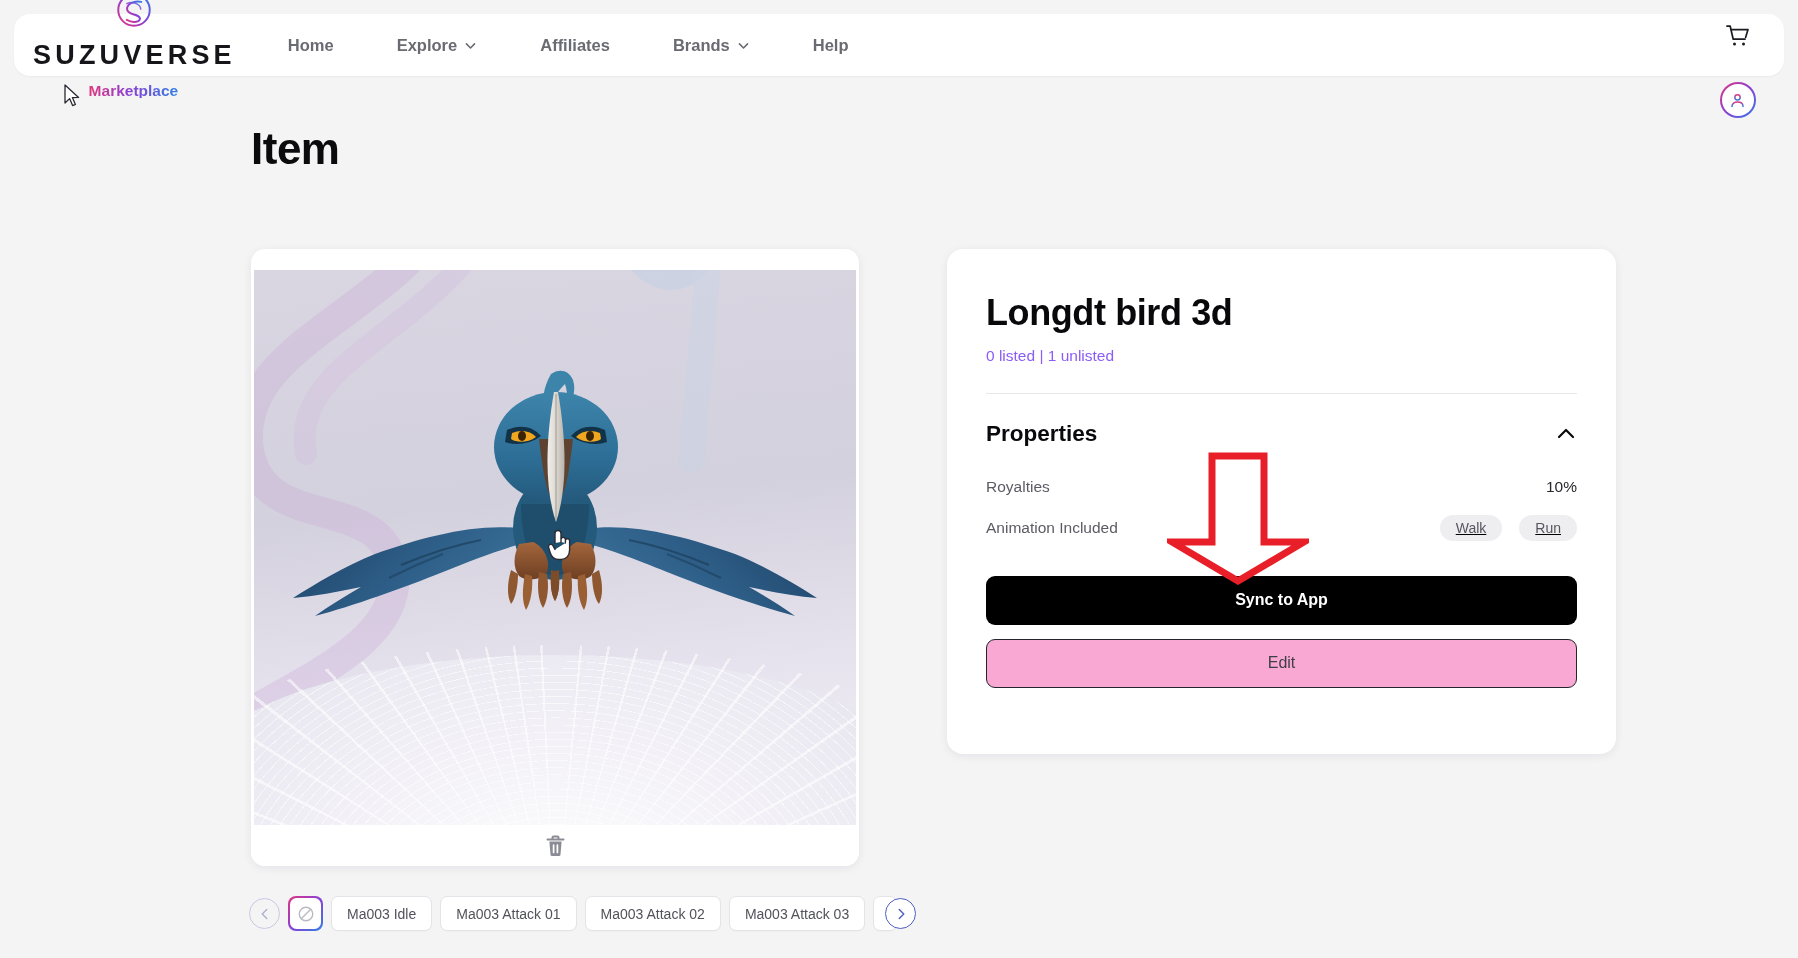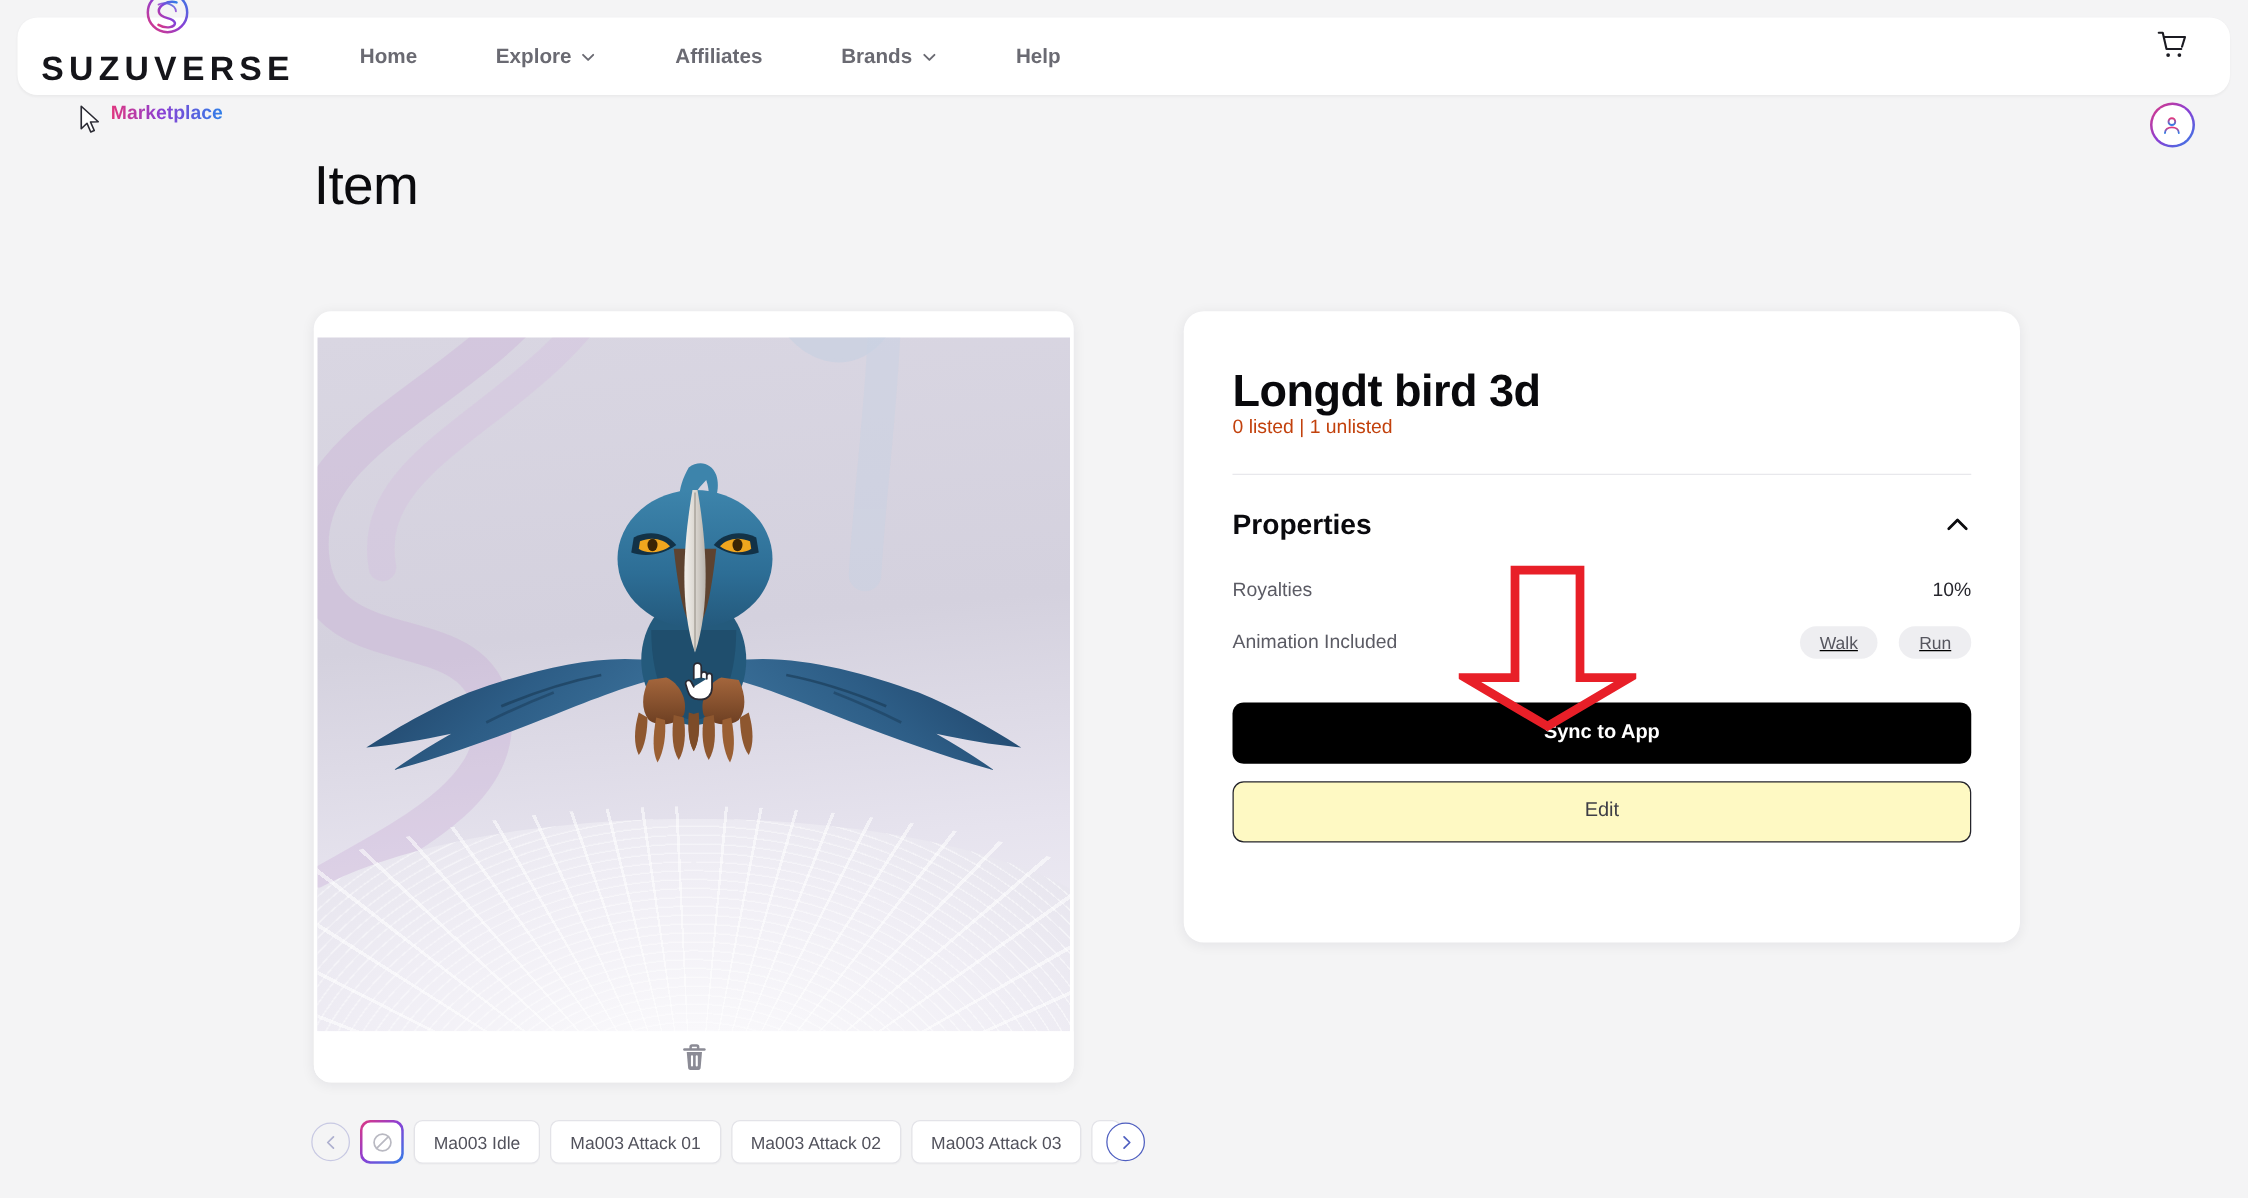--- a/index.html
+++ b/index.html
@@ -89,21 +89,21 @@
     width: 100%; height: 100%; border-radius: 50%;
     background: #fff; display:flex; align-items:center; justify-content:center;
   }
 
   
   .page-title {
     position: absolute;
     left: 251px;
     top: 124px;
     font-size: 44px;
-    font-weight: 400;
+    font-weight: 700;
     color: #0b0b0e;
     letter-spacing: -0.5px;
   }
 
   
   .viewer-card {
     position: absolute;
     left: 251px;
     top: 249px;
     width: 608px;
@@ -209,23 +209,23 @@
     padding: 44px 39px 0 39px;
   }
   .item-title {
     font-size: 36px;
     font-weight: 700;
     color: #09090c;
     letter-spacing: -0.4px;
     line-height: 1.1;
   }
   .listed-line {
-    margin-top: 0;
+    margin-top: 14px;
     font-size: 15.5px;
-    color: #c2410c;
+    color: #8b5cf6;
   }
   .divider {
     margin-top: 28px;
     height: 1px;
     background: #e8e8ec;
   }
   .props-head {
     margin-top: 27px;
     display: flex;
     align-items: center;
@@ -266,21 +266,21 @@
     cursor: pointer;
   }
   .btn-primary {
     margin-top: 33px;
     background: #000;
     color: #fff;
     font-weight: 700;
   }
   .btn-secondary {
     margin-top: 14px;
-    background: #fef9c3;
+    background: #f9a8d4;
     color: #3e3e46;
     border: 1px solid #24242b;
   }
 
   
   .anno-arrow {
     position: absolute;
     left: 1167px;
     top: 452px;
     width: 142px;

